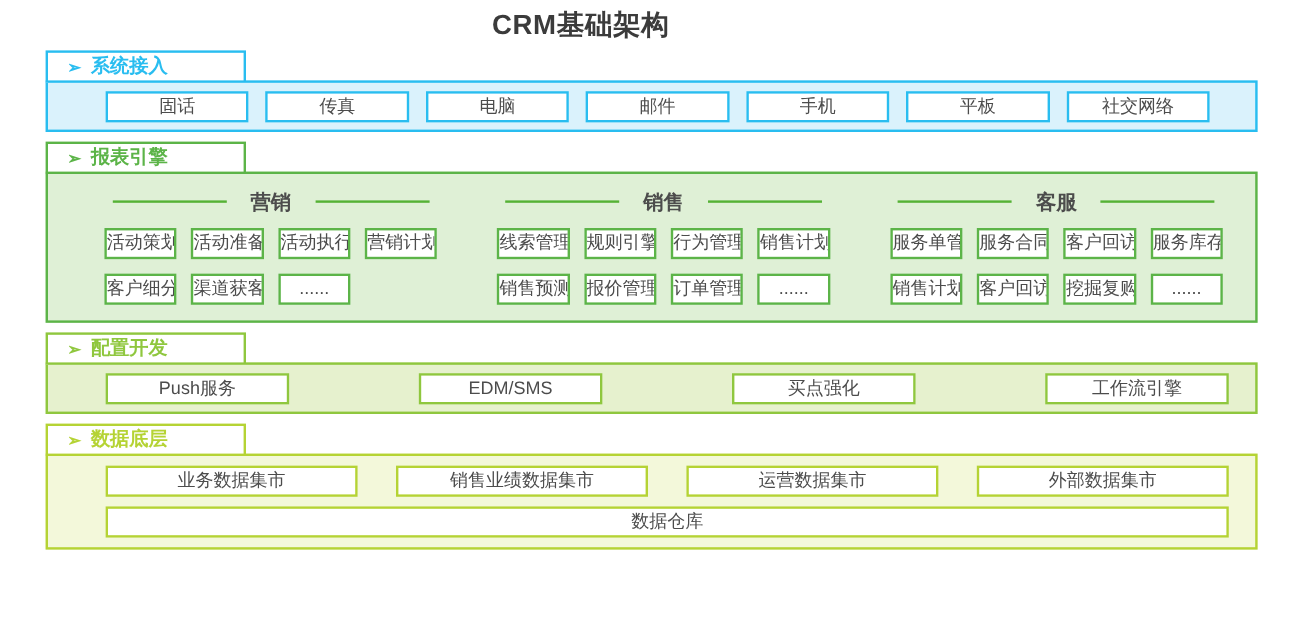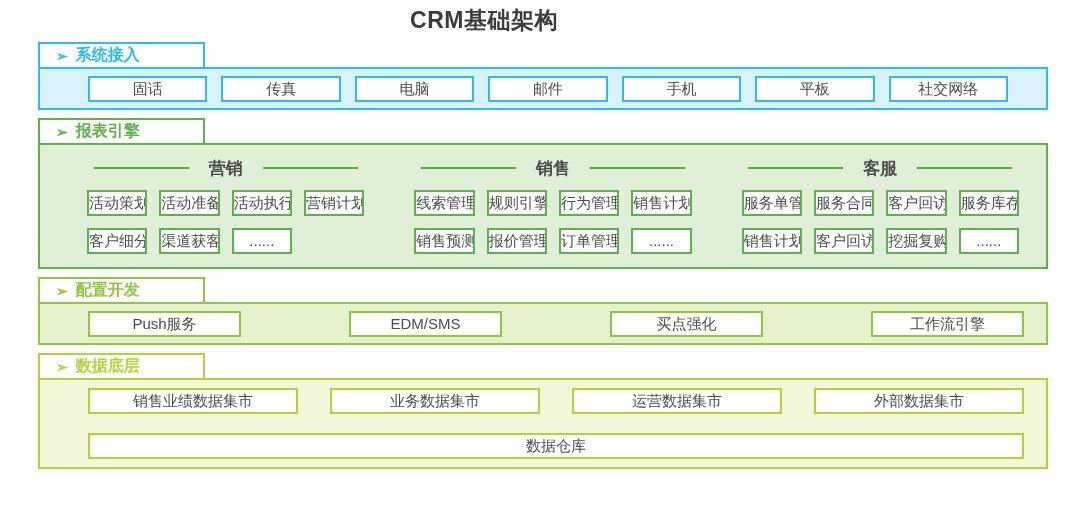--- a/index.html
+++ b/index.html
@@ -67,21 +67,21 @@
   
   .engine-row {
     height: 43px; display: flex; align-items: center;
     justify-content: space-between; padding: 0 22px 0 48px;
   }
   .engine-row .box { width: 153px; }
 
   
   .data-body { padding: 8px 22px 8px 48px; }
   .mart-row { display: grid; grid-template-columns: repeat(4, 1fr); gap: 32px; }
-  .base-row { display: flex; gap: 32px; margin-top: 19px; }
+  .base-row { display: flex; gap: 32px; margin-top: 8px; }
   .base-row .wide { flex: 3; }
   .base-row .narrow { flex: 1; }
 </style>
 </head>
 <body>
 
 <div class="page">
 
   <div class="title">CRM基础架构</div>
 
@@ -177,22 +177,22 @@
     </div>
   </div>
 
   <div class="section yellow">
     <div class="tab">
       <span class="arrow">➢</span>
       <span class="tab-label">数据底层</span>
     </div>
     <div class="sec-body data-body">
       <div class="mart-row">
+        <div class="box">业务数据集市</div>
         <div class="box">销售业绩数据集市</div>
-        <div class="box">业务数据集市</div>
         <div class="box">运营数据集市</div>
         <div class="box">外部数据集市</div>
       </div>
       <div class="base-row">
         <div class="box wide">数据仓库</div>
       </div>
     </div>
   </div>
 
 </div>

